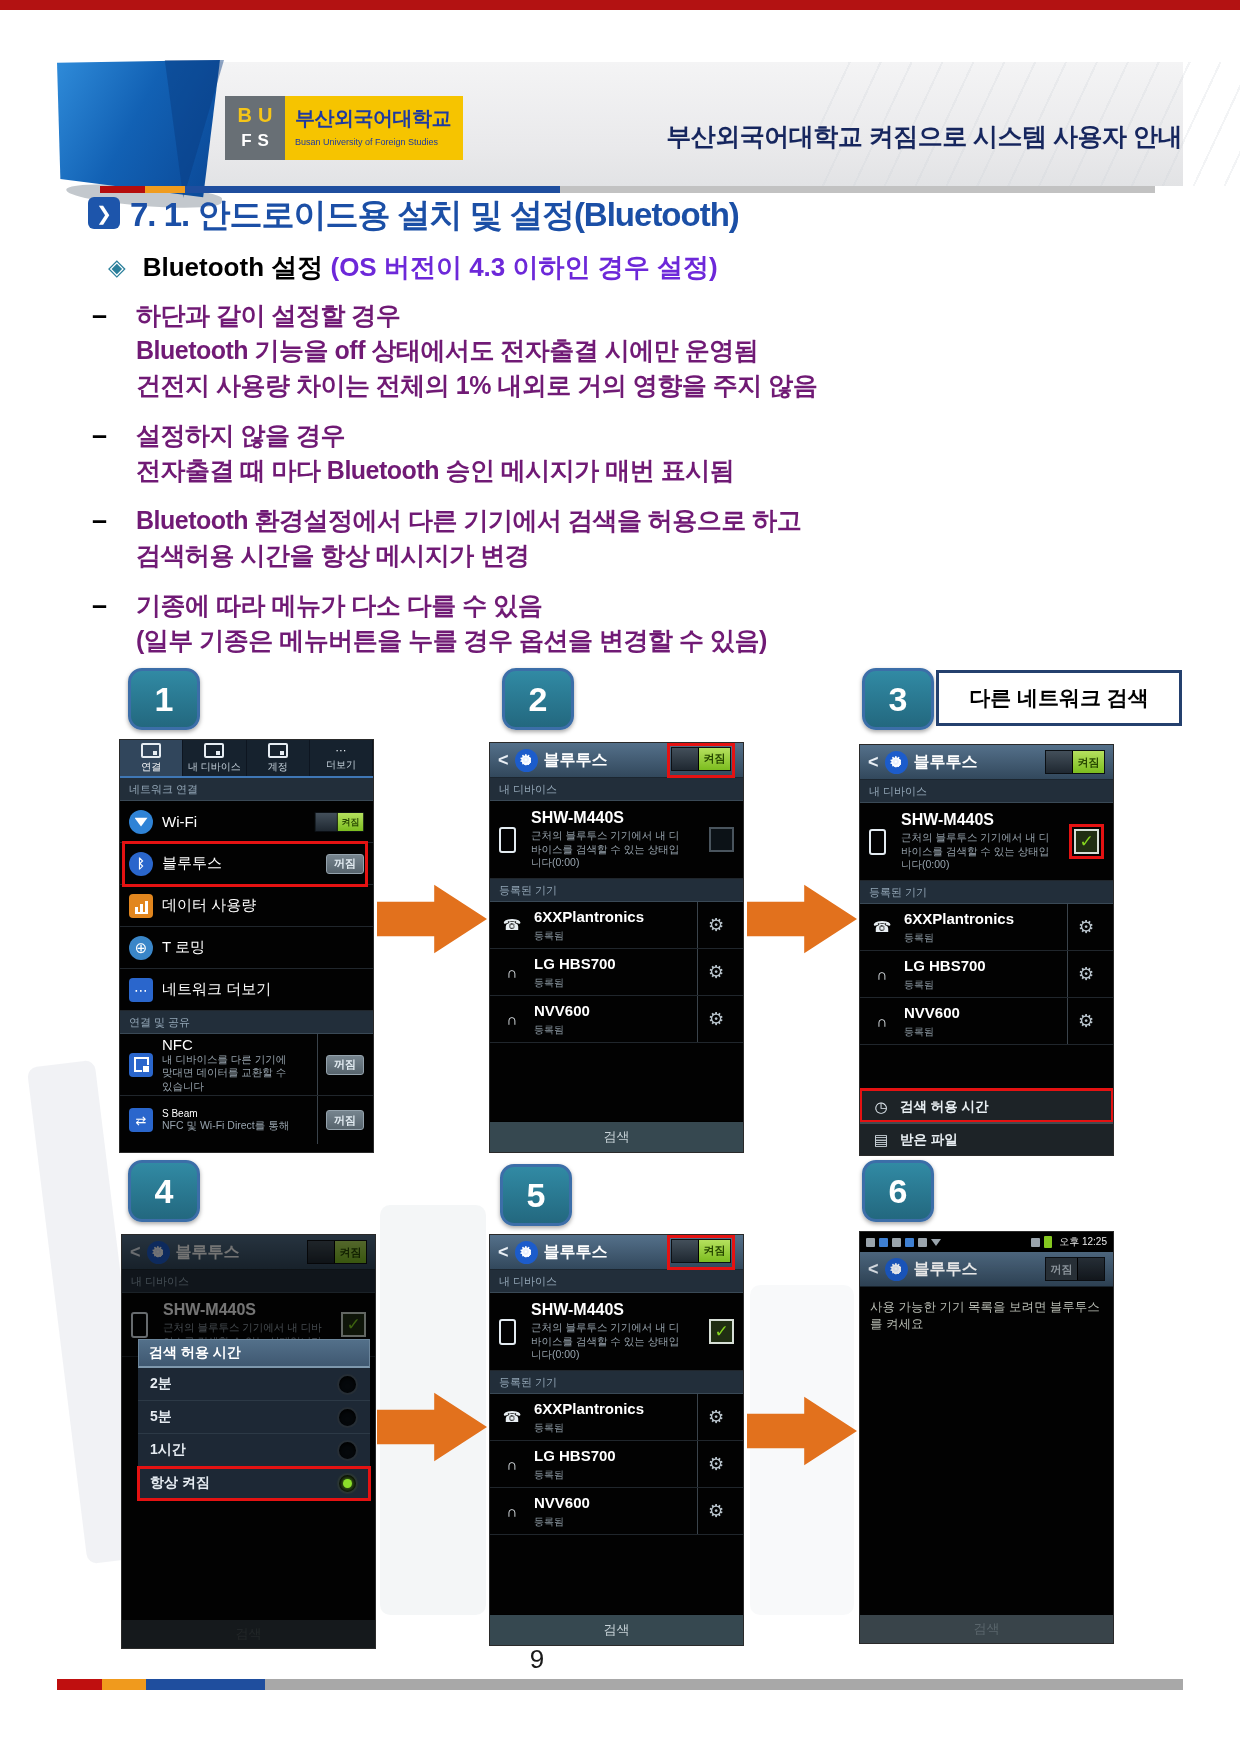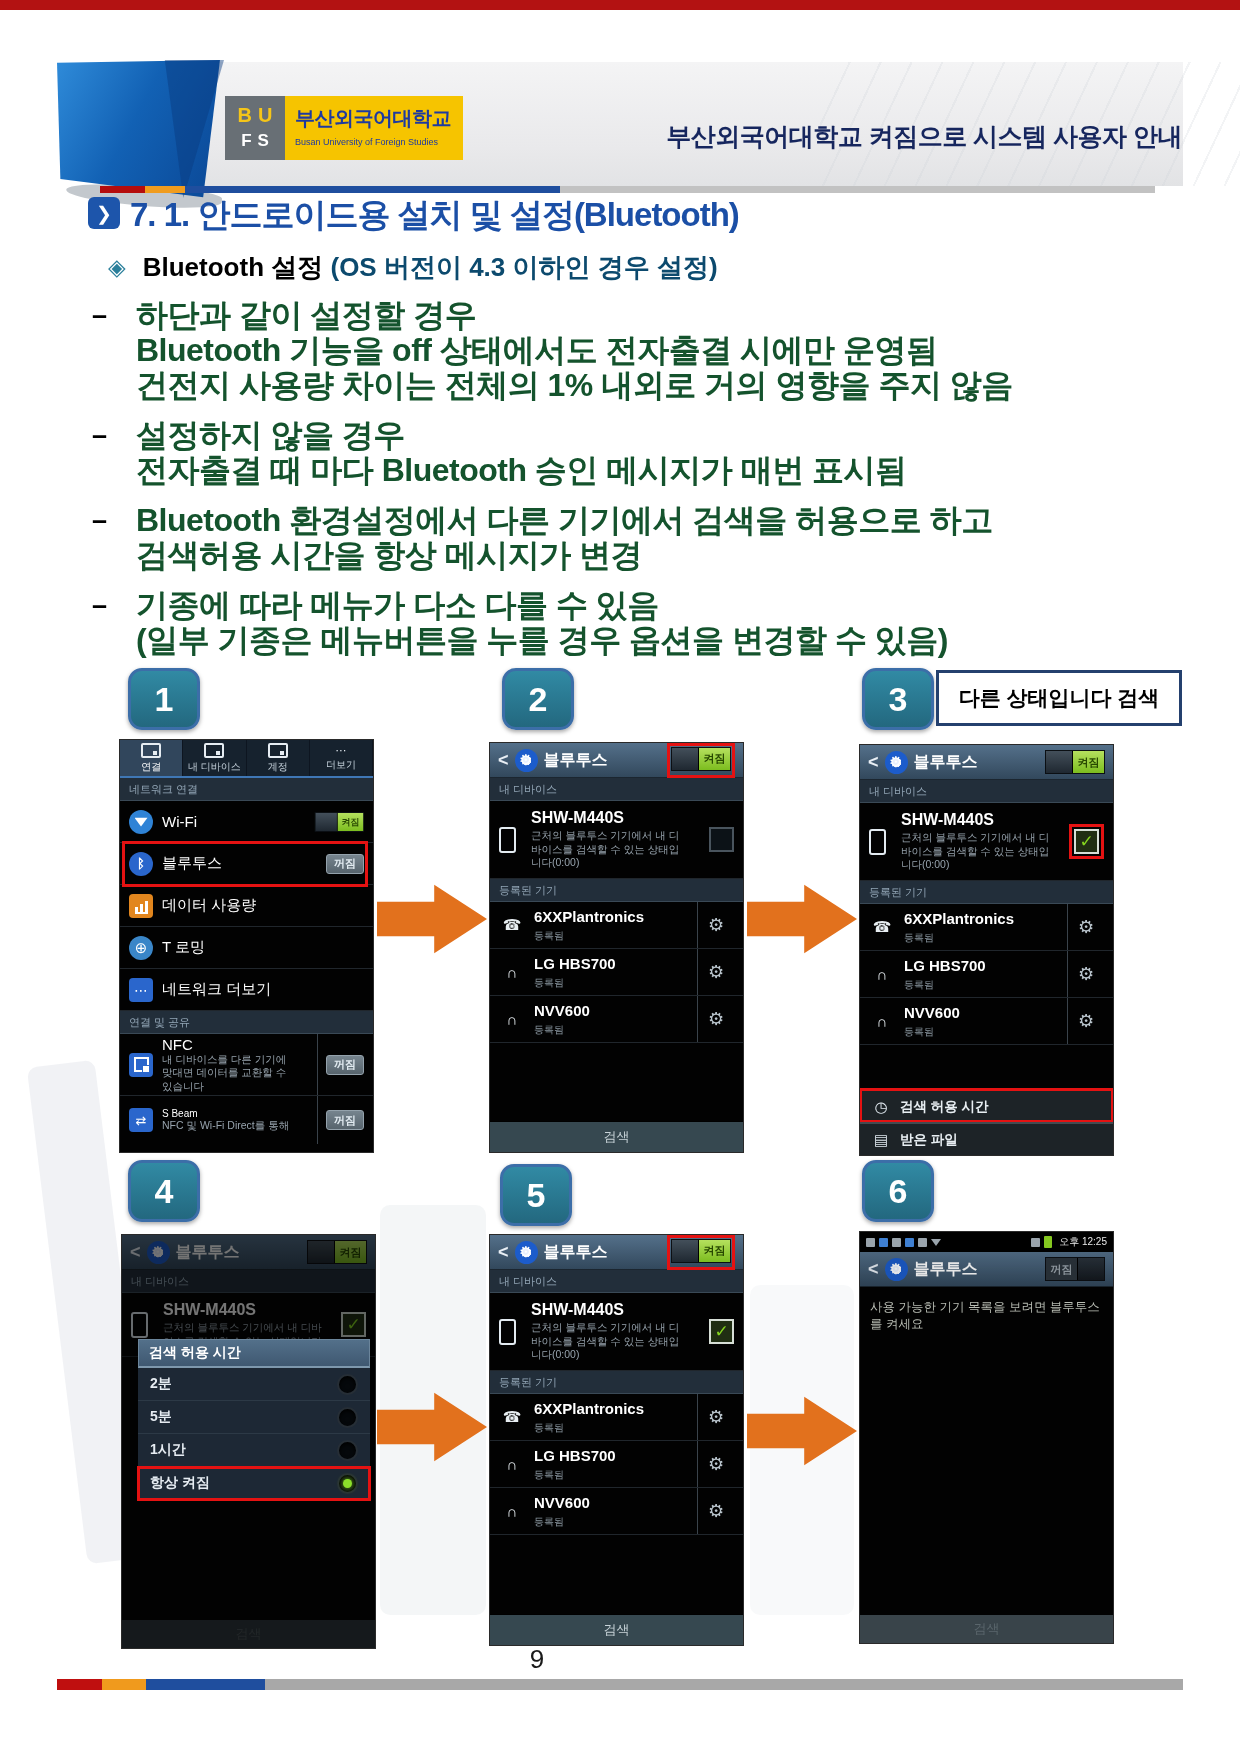--- a/index.html
+++ b/index.html
@@ -33,25 +33,25 @@
 
   
   .title-ico{position:absolute;left:88px;top:197px;width:32px;height:32px;background:#1d55ab;border-radius:6px;
           color:#fff;font-size:19px;font-weight:bold;display:flex;align-items:center;justify-content:center}
   .sec-title{position:absolute;left:130px;top:193px;font-size:33px;font-weight:bold;color:#1b4fa6;letter-spacing:-1px}
 
   
   .intro-head{position:absolute;left:108px;top:250px;display:flex;align-items:center;gap:17px}
   .diamond{color:#2a7f9b;font-size:23px}
   .ih-txt{font-size:26px;font-weight:bold;color:#000}
-  .ih-red{color:#0c4a6e}
+  .ih-red{color:#6d28d9}
   .bullets{position:absolute;left:92px;top:298px;width:1040px}
   .bgroup{display:flex;margin-bottom:15px}
   .dash{width:44px;font-size:27px;font-weight:bold;color:#000;line-height:35px}
-  .blines{flex:1;font-size:32px;font-weight:bold;color:#14532d;line-height:35px;letter-spacing:-.5px}
+  .blines{flex:1;font-size:25px;font-weight:bold;color:#701a75;line-height:35px;letter-spacing:-.5px}
 
   
   .stepbadge{position:absolute;width:72px;height:62px;border-radius:14px;border:3px solid #3c6ea8;
           background:linear-gradient(#318aa4,#23687f);color:#fff;font-size:34px;font-weight:bold;
           display:flex;align-items:center;justify-content:center;box-shadow:0 2px 4px rgba(0,0,0,.35);box-sizing:border-box}
   .callout{position:absolute;left:936px;top:670px;width:246px;height:56px;background:#fff;border:3px solid #24406e;
           display:flex;align-items:center;justify-content:center;font-size:21px;font-weight:bold;color:#000;box-sizing:border-box}
   .arrow{position:absolute;width:110px;height:78px;background:#e2711d;
           clip-path:polygon(0 28%,52% 28%,52% 6%,100% 50%,52% 94%,52% 72%,0 72%);
           filter:drop-shadow(0 0 4px rgba(130,130,130,.8))}
@@ -214,21 +214,21 @@
   <div class="ghost" style="left:380px;top:1205px;width:106px;height:410px;opacity:.33"></div>
   <div class="ghost" style="left:750px;top:1285px;width:104px;height:330px;opacity:.22"></div>
 
   <div class="stepbadge" style="left:128px;top:668px">1</div>
   <div class="stepbadge" style="left:502px;top:668px">2</div>
   <div class="stepbadge" style="left:862px;top:668px">3</div>
   <div class="stepbadge" style="left:128px;top:1160px">4</div>
   <div class="stepbadge" style="left:500px;top:1164px">5</div>
   <div class="stepbadge" style="left:862px;top:1160px">6</div>
 
-  <div class="callout">다른 상태입니다 검색</div>
+  <div class="callout">다른 네트워크 검색</div>
 
   <div class="arrow" style="left:377px;top:880px"></div>
   <div class="arrow" style="left:747px;top:880px"></div>
   <div class="arrow" style="left:377px;top:1388px"></div>
   <div class="arrow" style="left:747px;top:1392px"></div>
 
   <div class="phone" style="left:120px;top:740px;width:253px;height:412px">
     <div class="tabs">
       <div class="tab sel">
           <span class="tabico">

